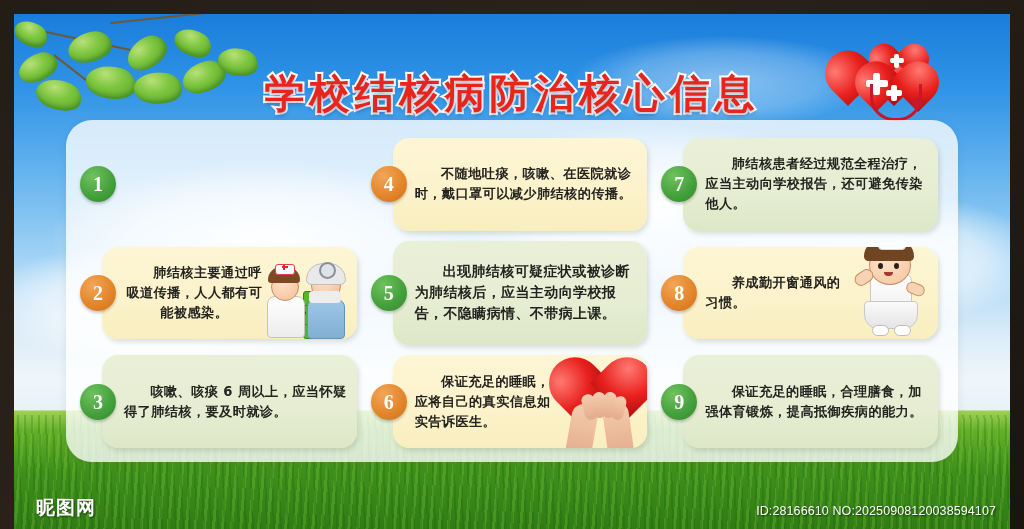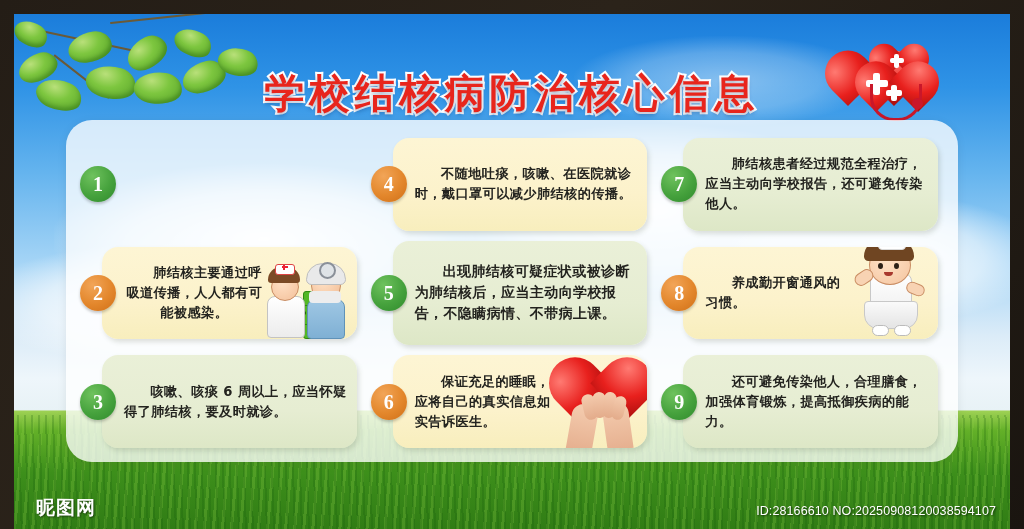--- a/index.html
+++ b/index.html
@@ -278,21 +278,21 @@
               <div class="hand" style="left:42px;top:24px;width:13px;height:26px;border-radius:8px;transform:rotate(6deg);z-index:4;"></div>
               <div class="hand" style="left:52px;top:28px;width:12px;height:24px;border-radius:8px;transform:rotate(14deg);z-index:4;"></div>
             </div>
           </div>
         </div>
         <div class="num orange">6</div>
       </div>
 
       <div class="cell">
         <div class="card green">
-          <div class="txt">还可避免传染他人，合理膳食，加强体育锻炼，提高抵御疾病的能力。</div>
+          <div class="txt">保证充足的睡眠，合理膳食，加强体育锻炼，提高抵御疾病的能力。</div>
         </div>
         <div class="num green">9</div>
       </div>
 
     </div>
 
     <div id="wm-left">
       <span class="cn">昵图网</span>
     </div>
     <div id="wm-right">ID:28166610 NO:20250908120038594107</div>

